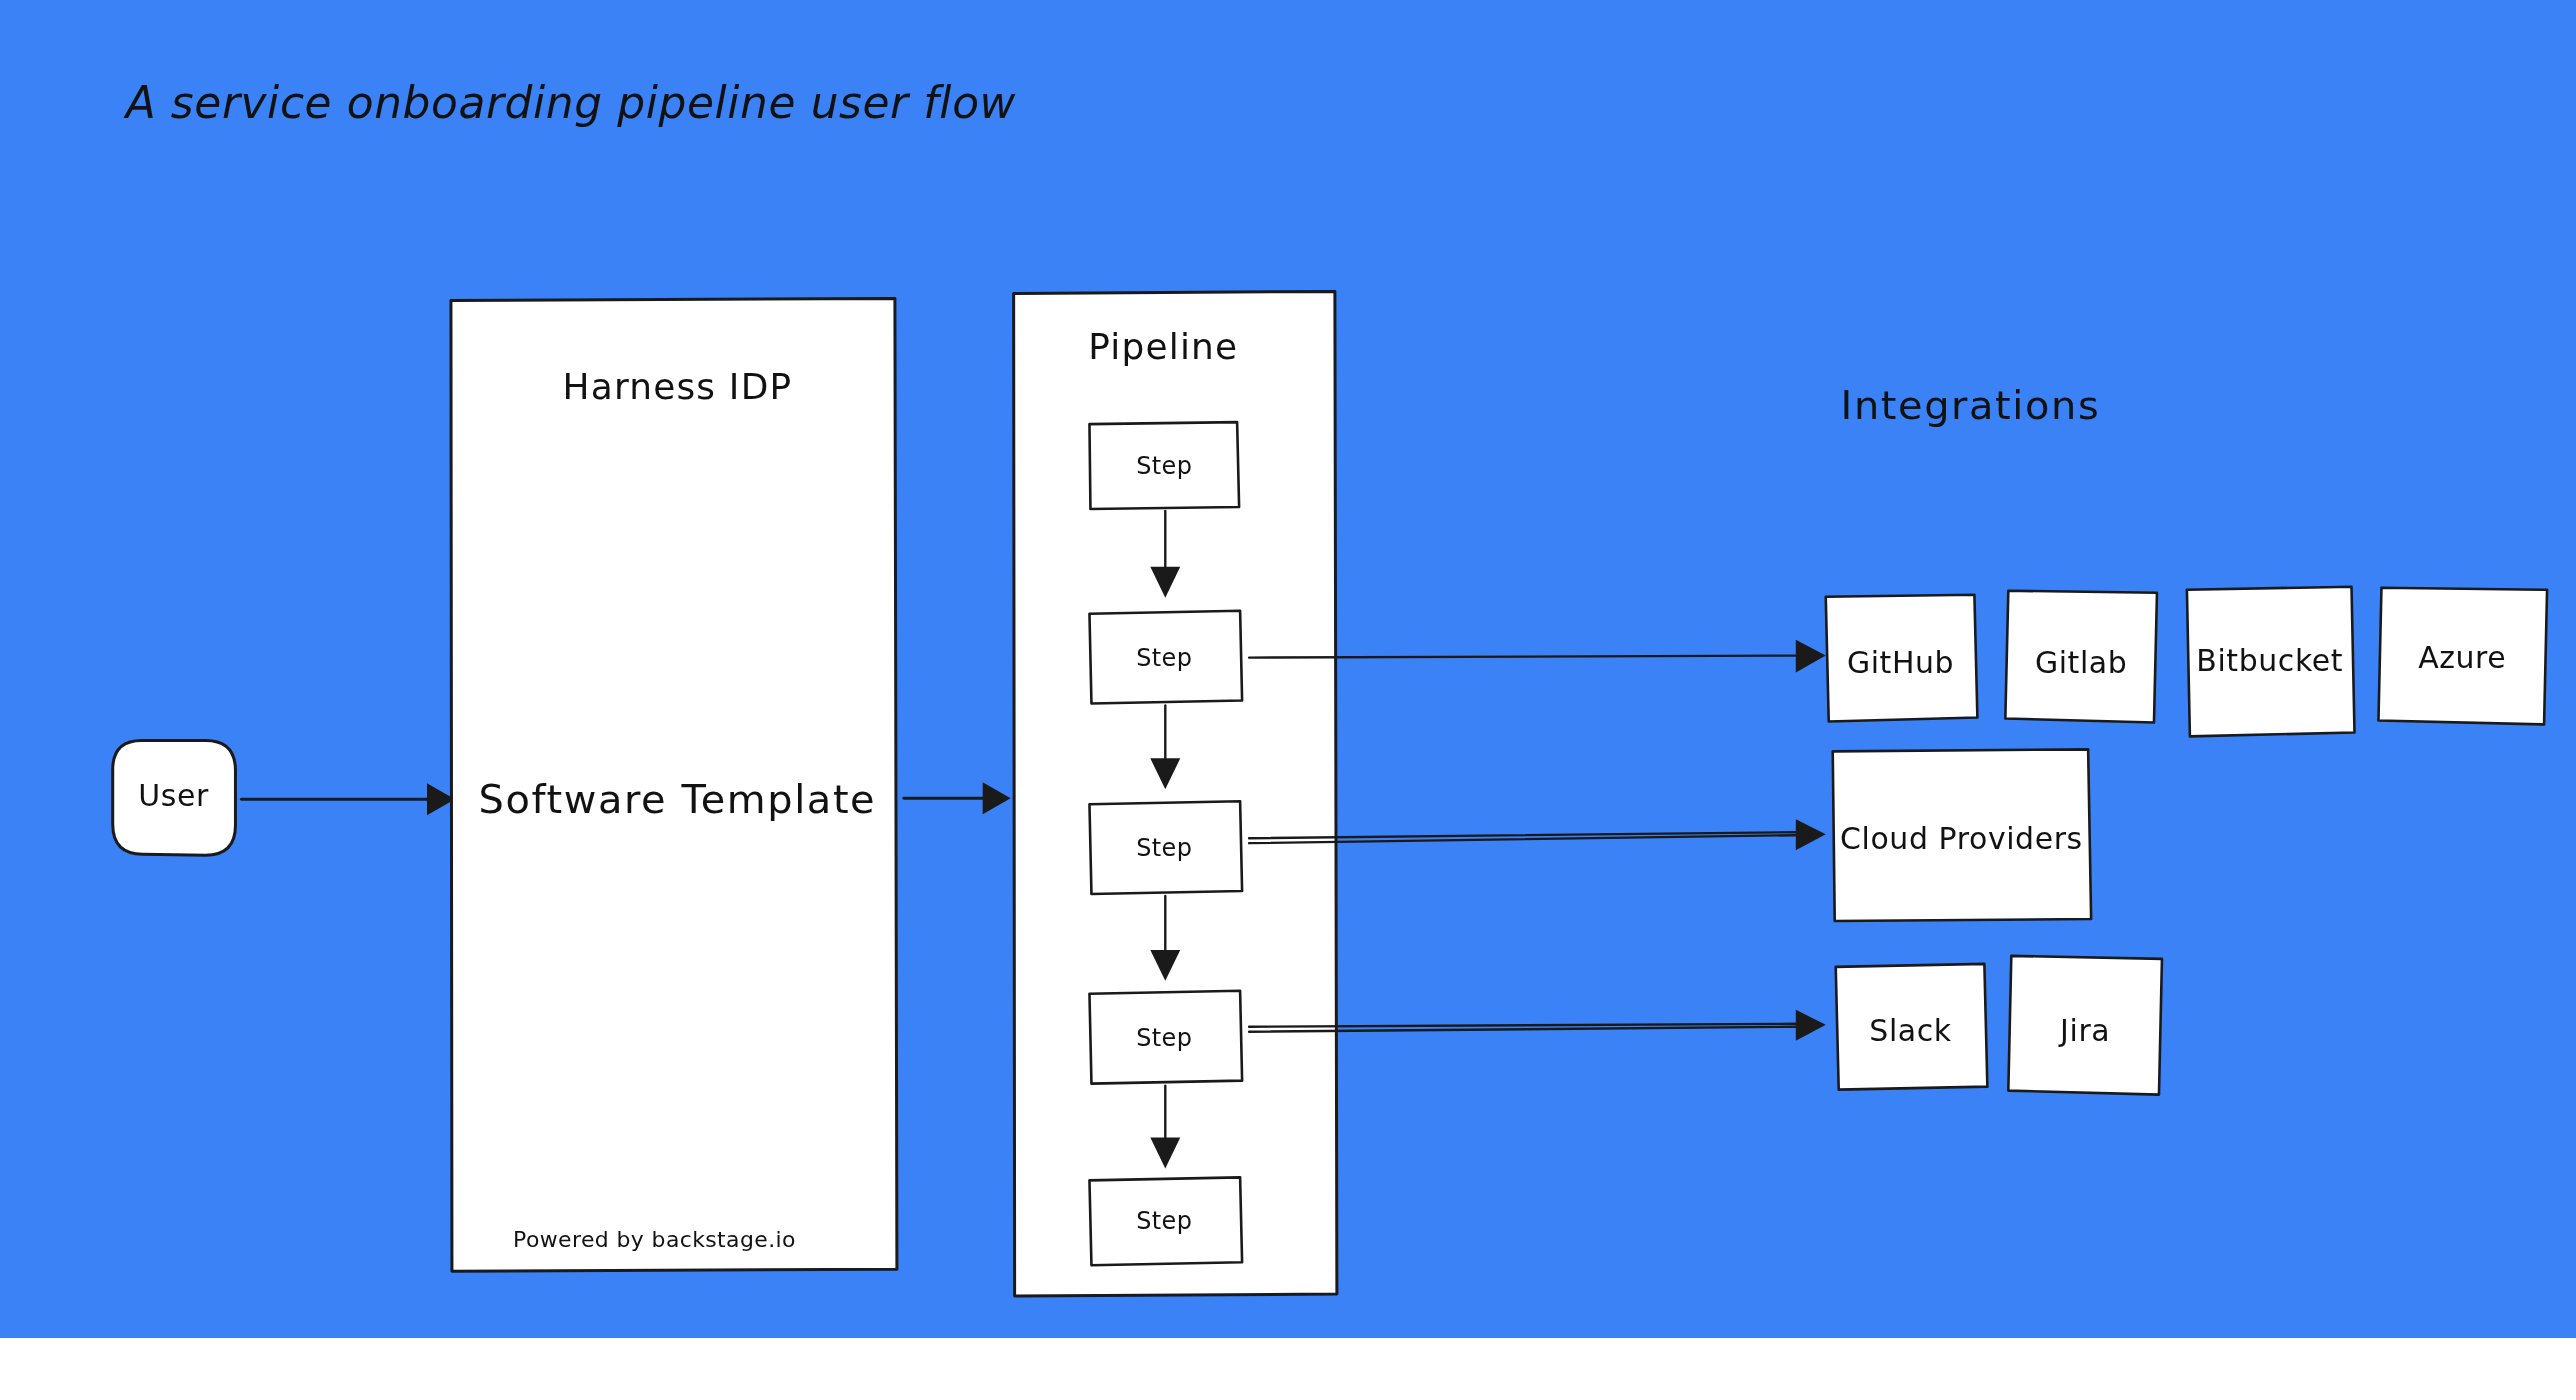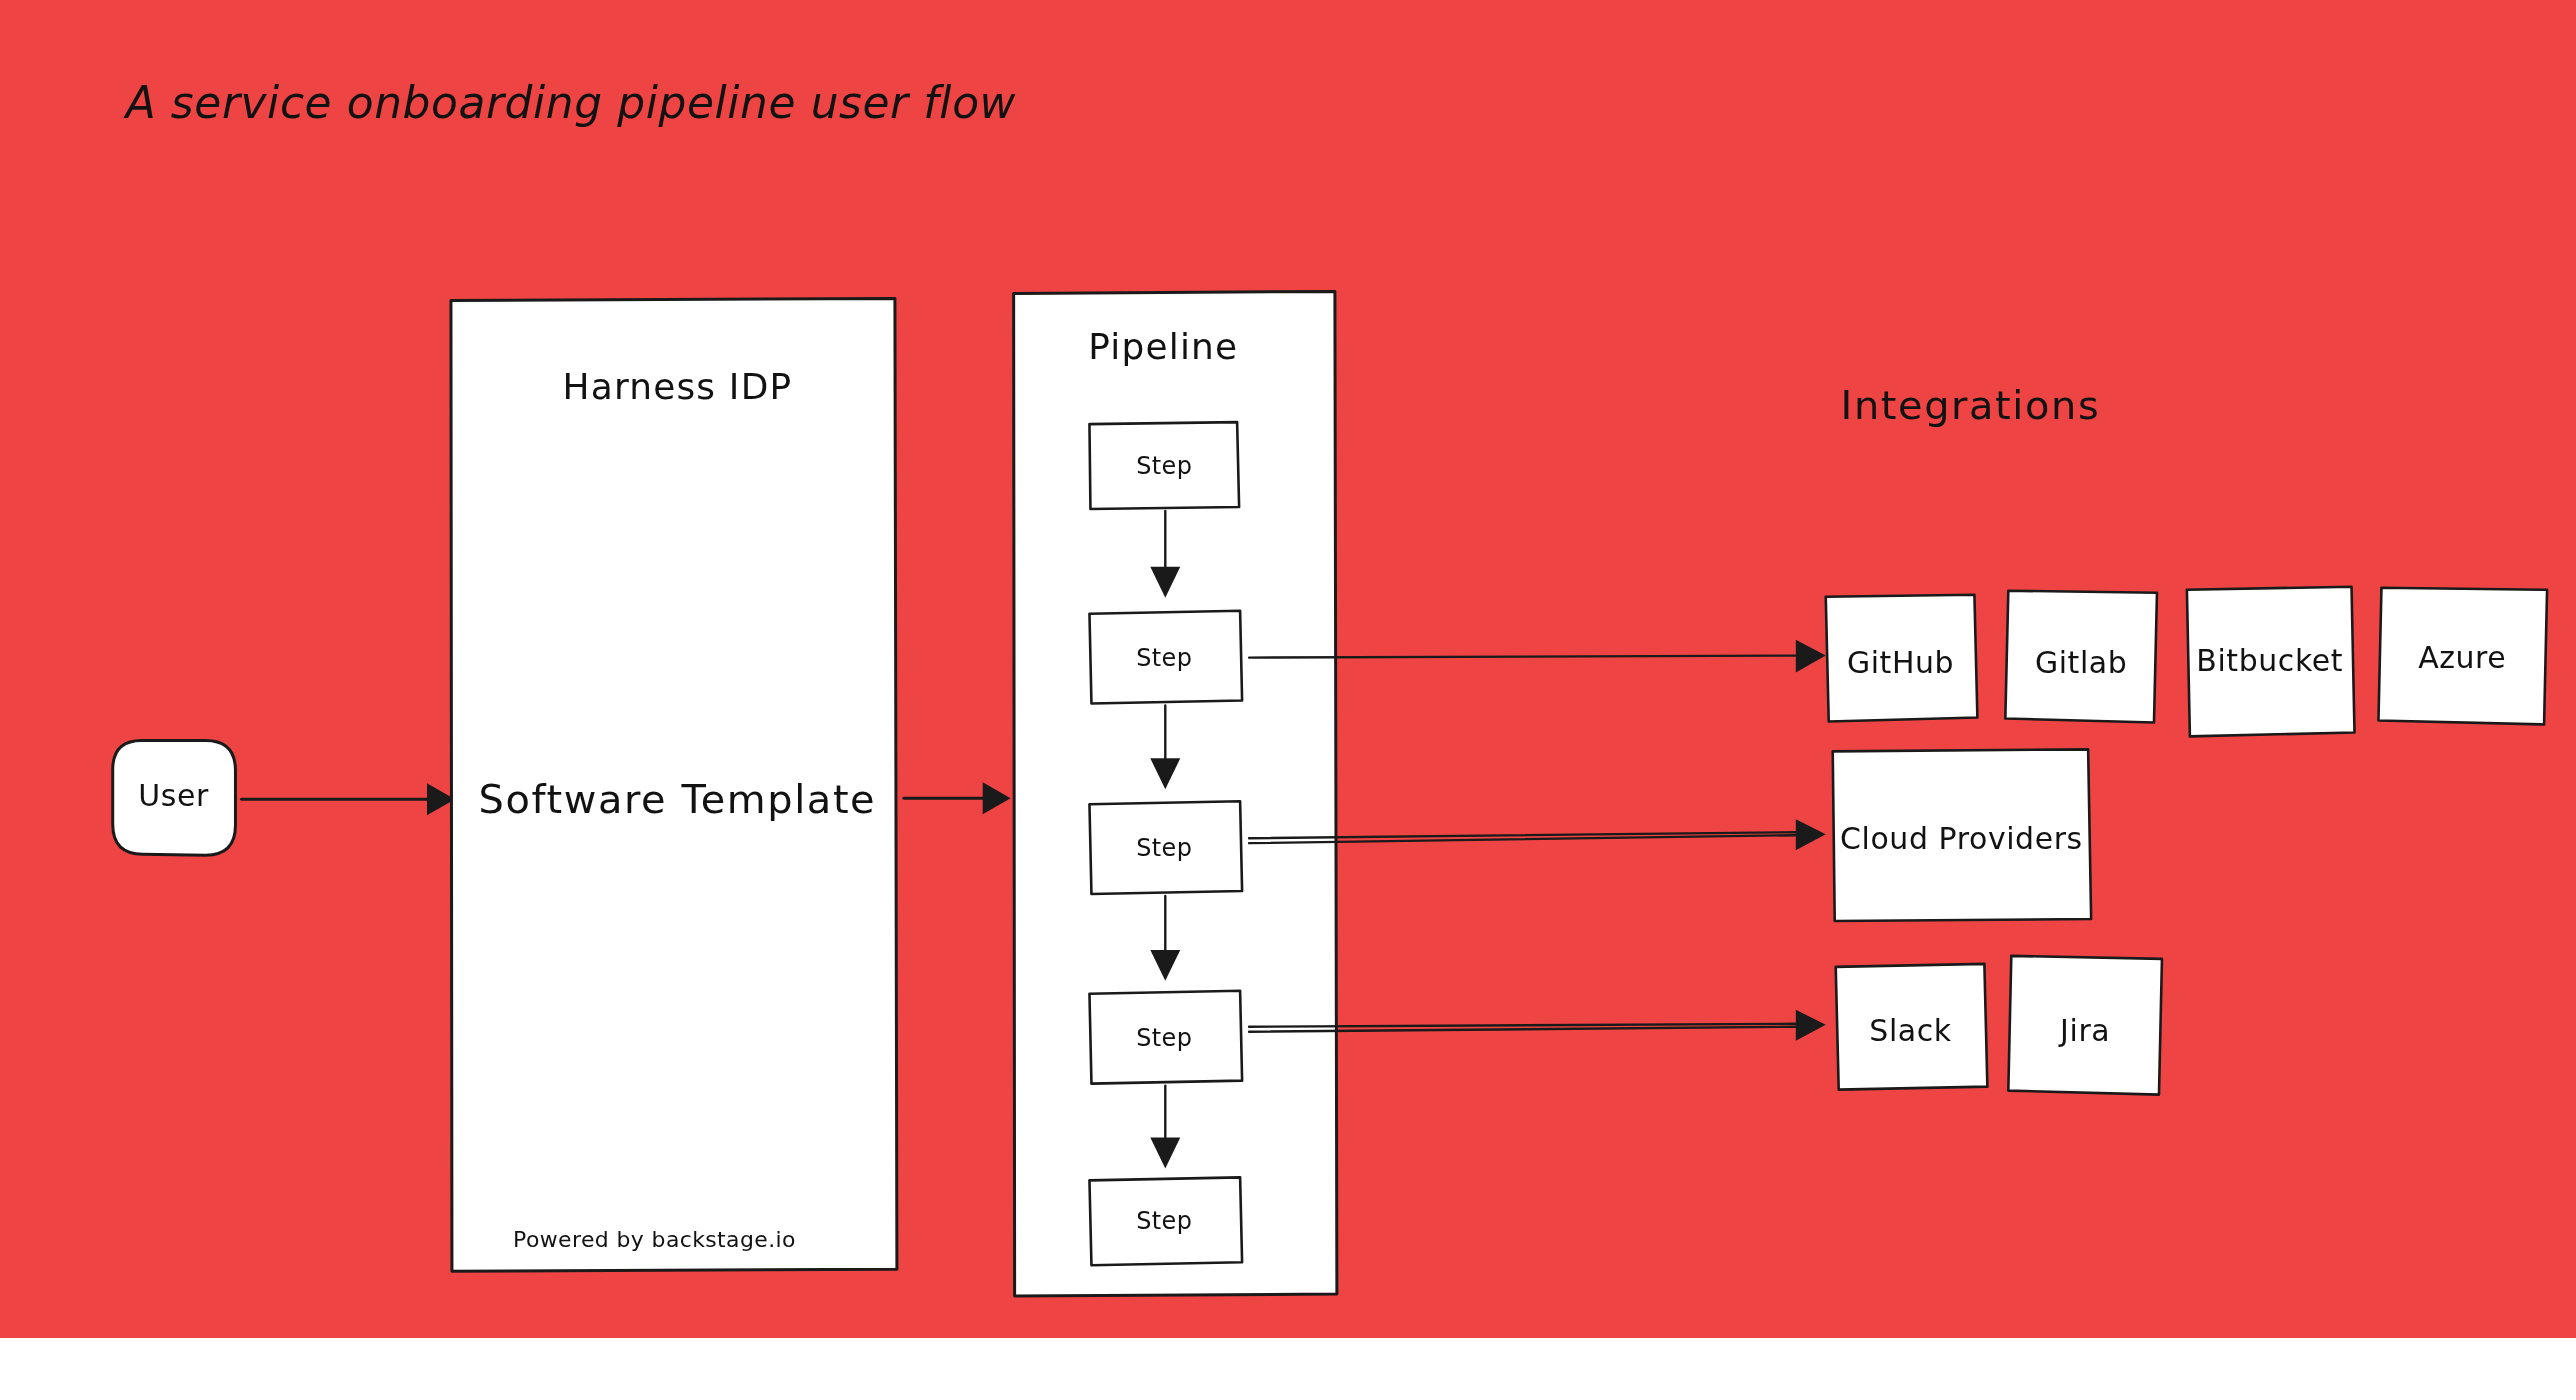--- a/index.html
+++ b/index.html
@@ -7,21 +7,21 @@
     width: 2576px;
     height: 1401px;
     background: #ffffff;
     font-family: "DejaVu Sans", sans-serif;
     overflow: hidden;
   }
   #canvas {
     position: relative;
     width: 2576px;
     height: 1338px;
-    background: #ef4444;
+    background: #3b82f6;
   }
   svg#scene {
     position: absolute;
     left: 0; top: 0;
     width: 2576px;
     height: 1401px;
   }
   .hand {
     font-family: "DejaVu Sans", sans-serif;
     fill: #121212;

